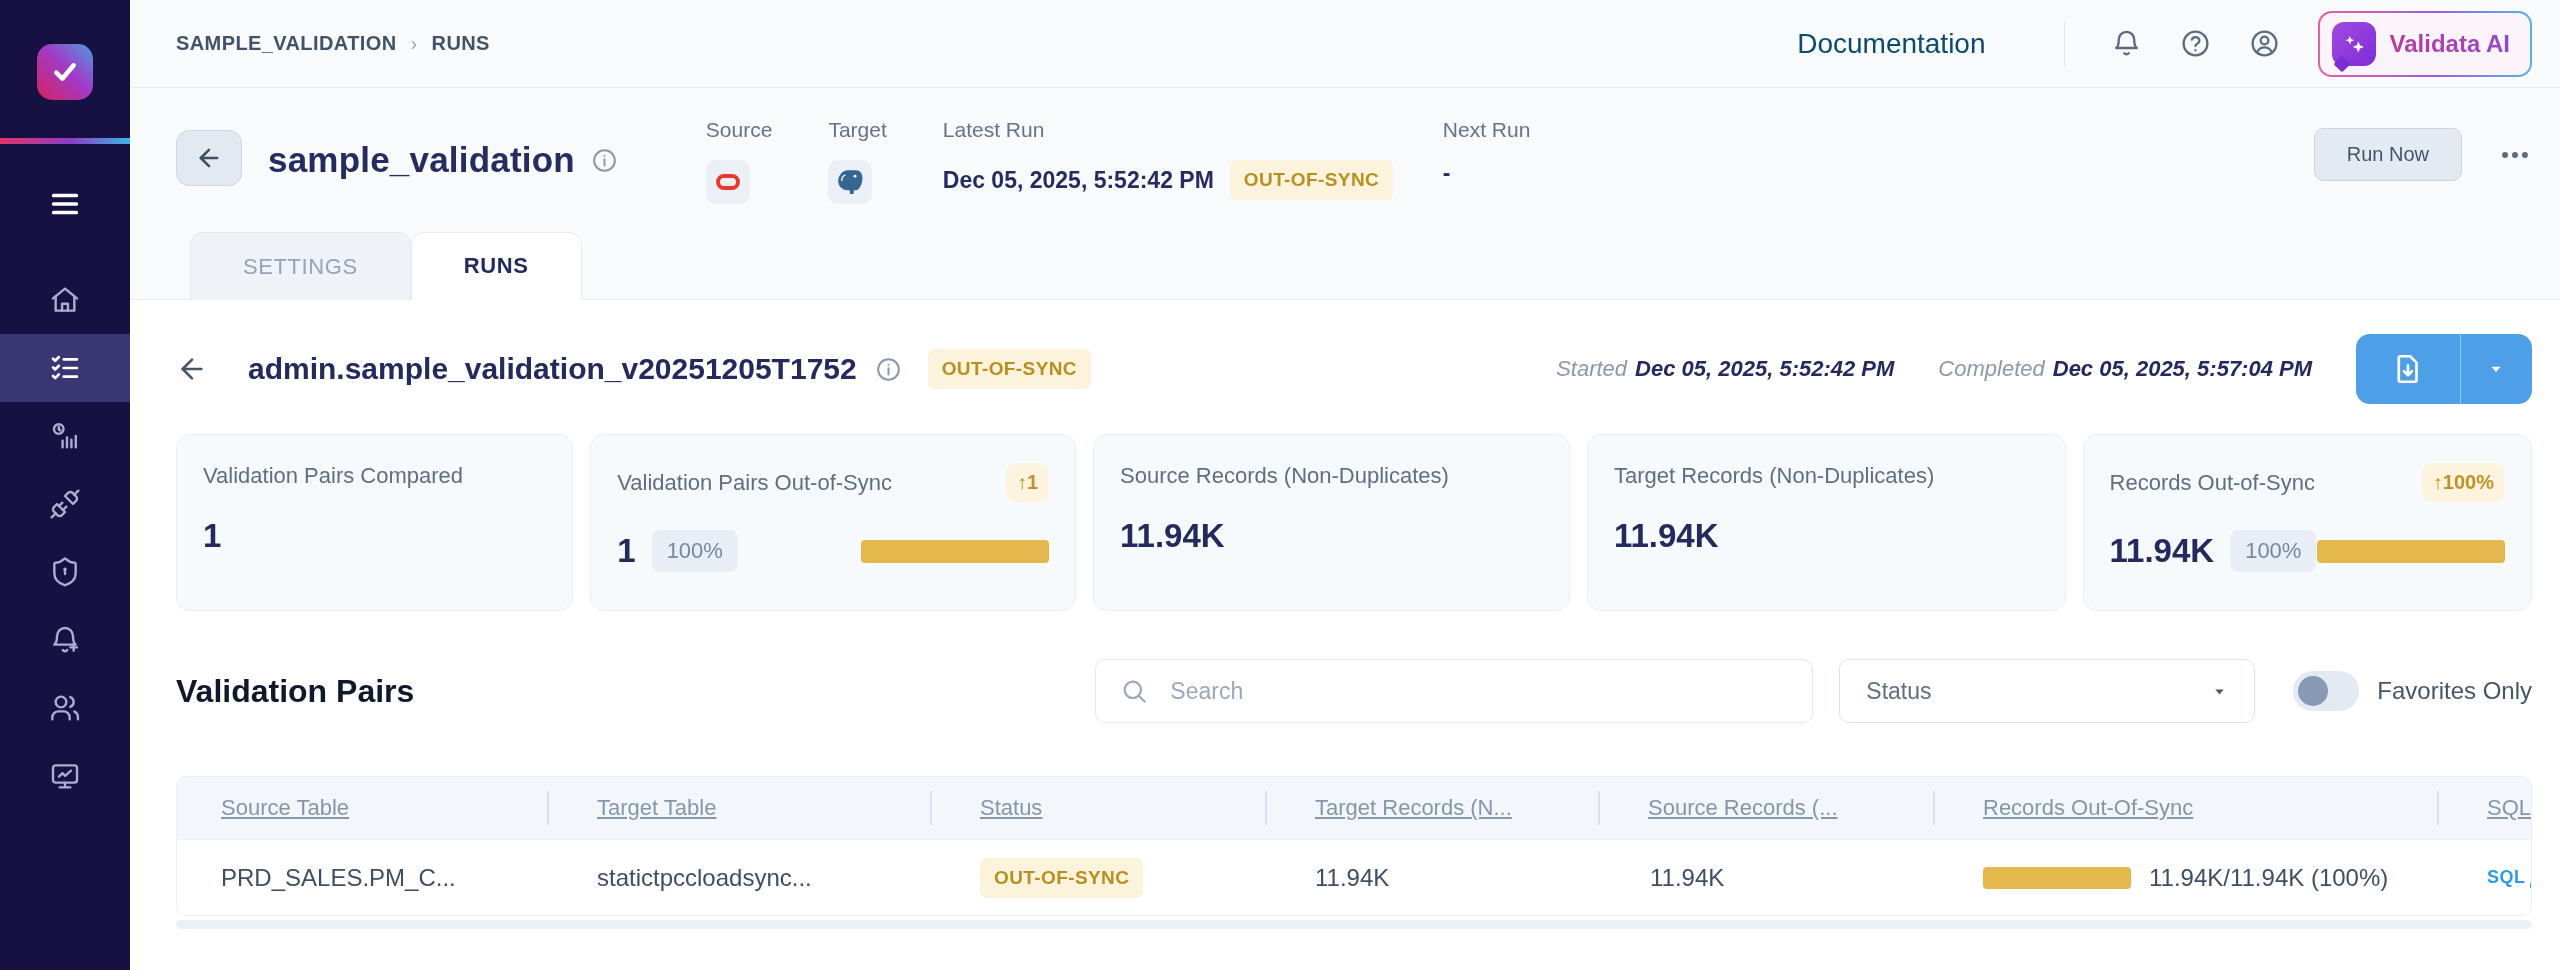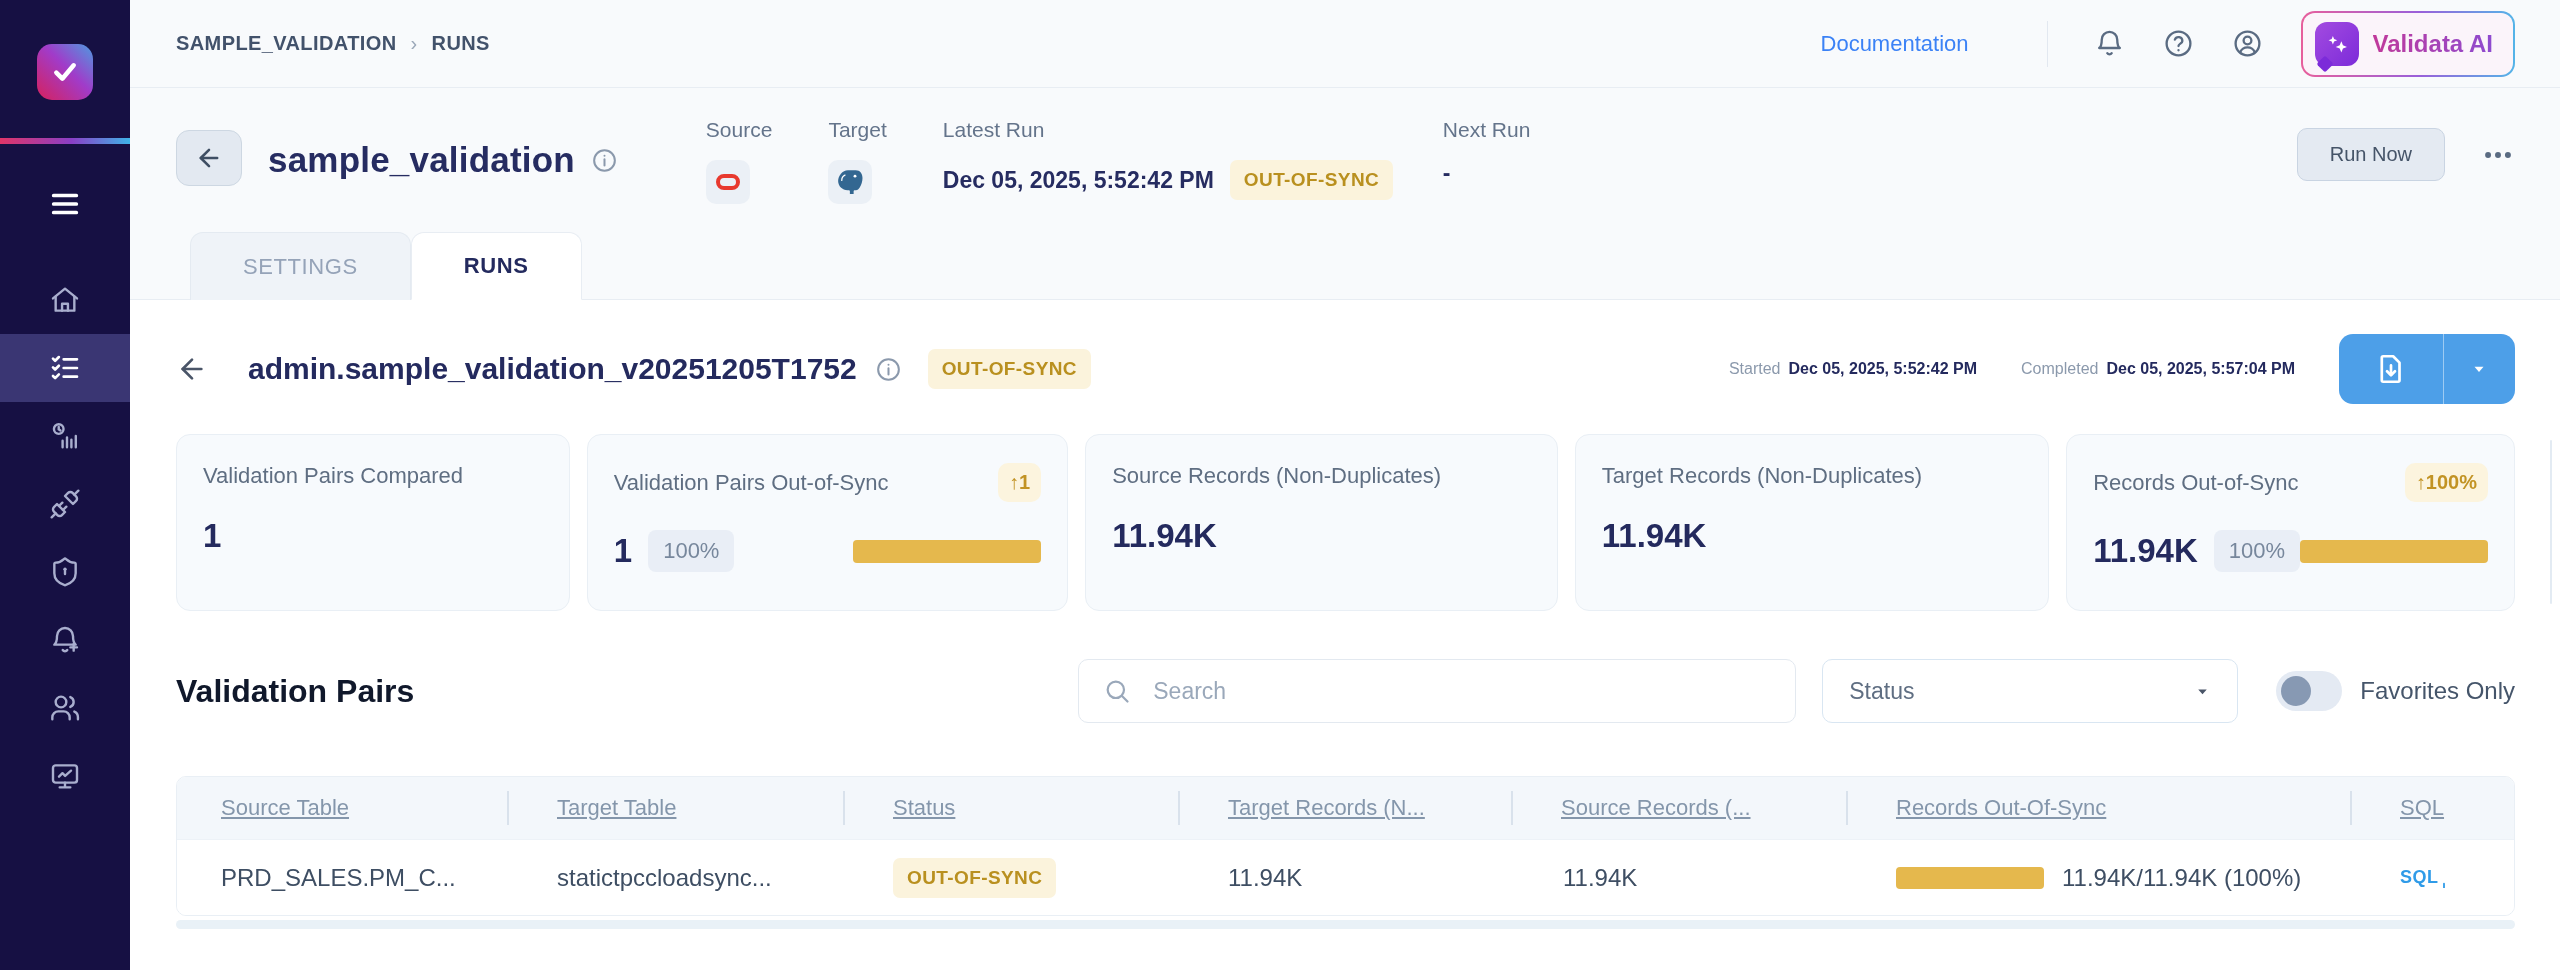--- a/index.html
+++ b/index.html
@@ -24,21 +24,21 @@
 
   
   .main { flex:1; display:flex; flex-direction:column; background:#F8FAFC; }
 
   
   .topbar { height:88px; background:#F8FAFC; border-bottom:1px solid #E8EDF3;
             display:flex; align-items:center; padding:0 45px 0 46px; flex-shrink:0; }
   .breadcrumb { display:flex; align-items:center; font-size:20px; font-weight:600; color:#42526B; letter-spacing:.4px; }
   .breadcrumb .sep { margin:0 14px; color:#9AA7B8; font-weight:400; }
   .topbar-right { margin-left:auto; display:flex; align-items:center; }
-  .doc-link { font-size:22px; color:#3b82f6; cursor:pointer; }
+  .doc-link { font-size:28px; color:#0c4a6e; cursor:pointer; }
   .v-divider { width:1px; height:46px; background:#E2E8F0; margin:0 46px 0 78px; }
   .icon-btn { color:#5A6B82; margin-right:38px; cursor:pointer; display:flex; }
   .icon-btn svg { width:31px; height:31px; }
   .ai-btn { display:flex; align-items:center; gap:14px; padding:9px 20px 9px 12px; border-radius:14px;
             border:2px solid transparent; cursor:pointer;
             background:linear-gradient(#FBF4FA,#FBF4FA) padding-box,
                        linear-gradient(90deg,#E75F9C 0%,#9A5FD9 55%,#54B4E8 100%) border-box; }
   .ai-bubble { width:44px; height:44px; border-radius:12px; position:relative;
             background:linear-gradient(135deg,#A34BE0 0%,#7C2BD9 100%);
             display:flex; align-items:center; justify-content:center; }
@@ -87,21 +87,21 @@
   
   .content { flex:1; background:#FFFFFF; padding:34px 45px 0 46px; position:relative; }
 
   .run-header { display:flex; align-items:center; }
   .plain-back { color:#4A5568; margin-right:40px; cursor:pointer; display:flex; }
   .plain-back svg { width:32px; height:32px; }
   .run-title { font-size:30px; font-weight:700; color:#242A5E; }
   .run-header .info-icon { margin-left:18px; }
   .run-header .badge-warn { margin-left:26px; }
   .run-times { margin-left:auto; display:flex; align-items:center; gap:44px; }
-  .time-group { font-size:16px; color:#8B99AC; }
+  .time-group { font-size:22px; color:#8B99AC;font-style:italic; }
   .time-group b { color:#242A5E; font-weight:600; margin-left:8px; }
   .dl-split { display:flex; width:176px; height:70px; border-radius:14px; overflow:hidden; background:#4D9FE8; }
   .dl-main { flex:1.45; display:flex; align-items:center; justify-content:center; color:#fff; cursor:pointer;
              border-right:1px solid rgba(255,255,255,.45); }
   .dl-main svg { width:34px; height:34px; }
   .dl-caret { flex:1; display:flex; align-items:center; justify-content:center; color:#fff; cursor:pointer; }
   .dl-caret svg { width:18px; height:18px; }
 
   
   .stats { display:flex; gap:17px; margin-top:30px; }
@@ -137,21 +137,21 @@
   .table { margin-top:53px; border:1px solid #E9EFF5; border-radius:10px; overflow:hidden; }
   .thead { display:flex; align-items:center; height:62px; background:#F3F7FB; }
   .th { position:relative; font-size:22px; color:#8496AB; padding-left:50px; white-space:nowrap;
         overflow:hidden; text-overflow:ellipsis; height:100%; display:flex; align-items:center;text-decoration:underline; }
   .th:first-child { padding-left:44px; }
   .th:not(:first-child)::before { content:""; position:absolute; left:0; top:14px; width:2px; height:34px; background:#D9E2EC; }
   .tr { display:flex; align-items:center; height:76px; background:#fff; border-top:1px solid #EDF2F7;
         font-size:24px; color:#3E4E63; cursor:pointer;text-align:center; }
   .td { padding-left:50px; white-space:nowrap; overflow:hidden; display:flex; align-items:center; }
   .td:first-child { padding-left:44px; }
-  .c1 { width:330px; } .c2 { width:336px; } .c3 { width:335px; } .c4 { width:335px; }
+  .c1 { width:330px; } .c2 { width:383px;margin-left:40px; } .c3 { width:335px; } .c4 { width:335px; }
   .c5 { width:333px; } .c6 { width:504px; } .c7 { flex:1; }
   .row-bar { width:148px; height:22px; border-radius:4px; background:#E5B84D; margin-right:18px; flex-shrink:0; }
   .sql-icon { position:relative; color:#2F9BE8; font-weight:800; font-size:18px; letter-spacing:.5px; cursor:pointer; }
   .sql-icon svg { position:absolute; right:-14px; bottom:-10px; width:18px; height:18px; }
   .h-scrollbar { margin-top:4px; height:9px; border-radius:5px; background:#E9F1F7; }
 </style>
 </head>
 <body>
 
 <div class="app">

